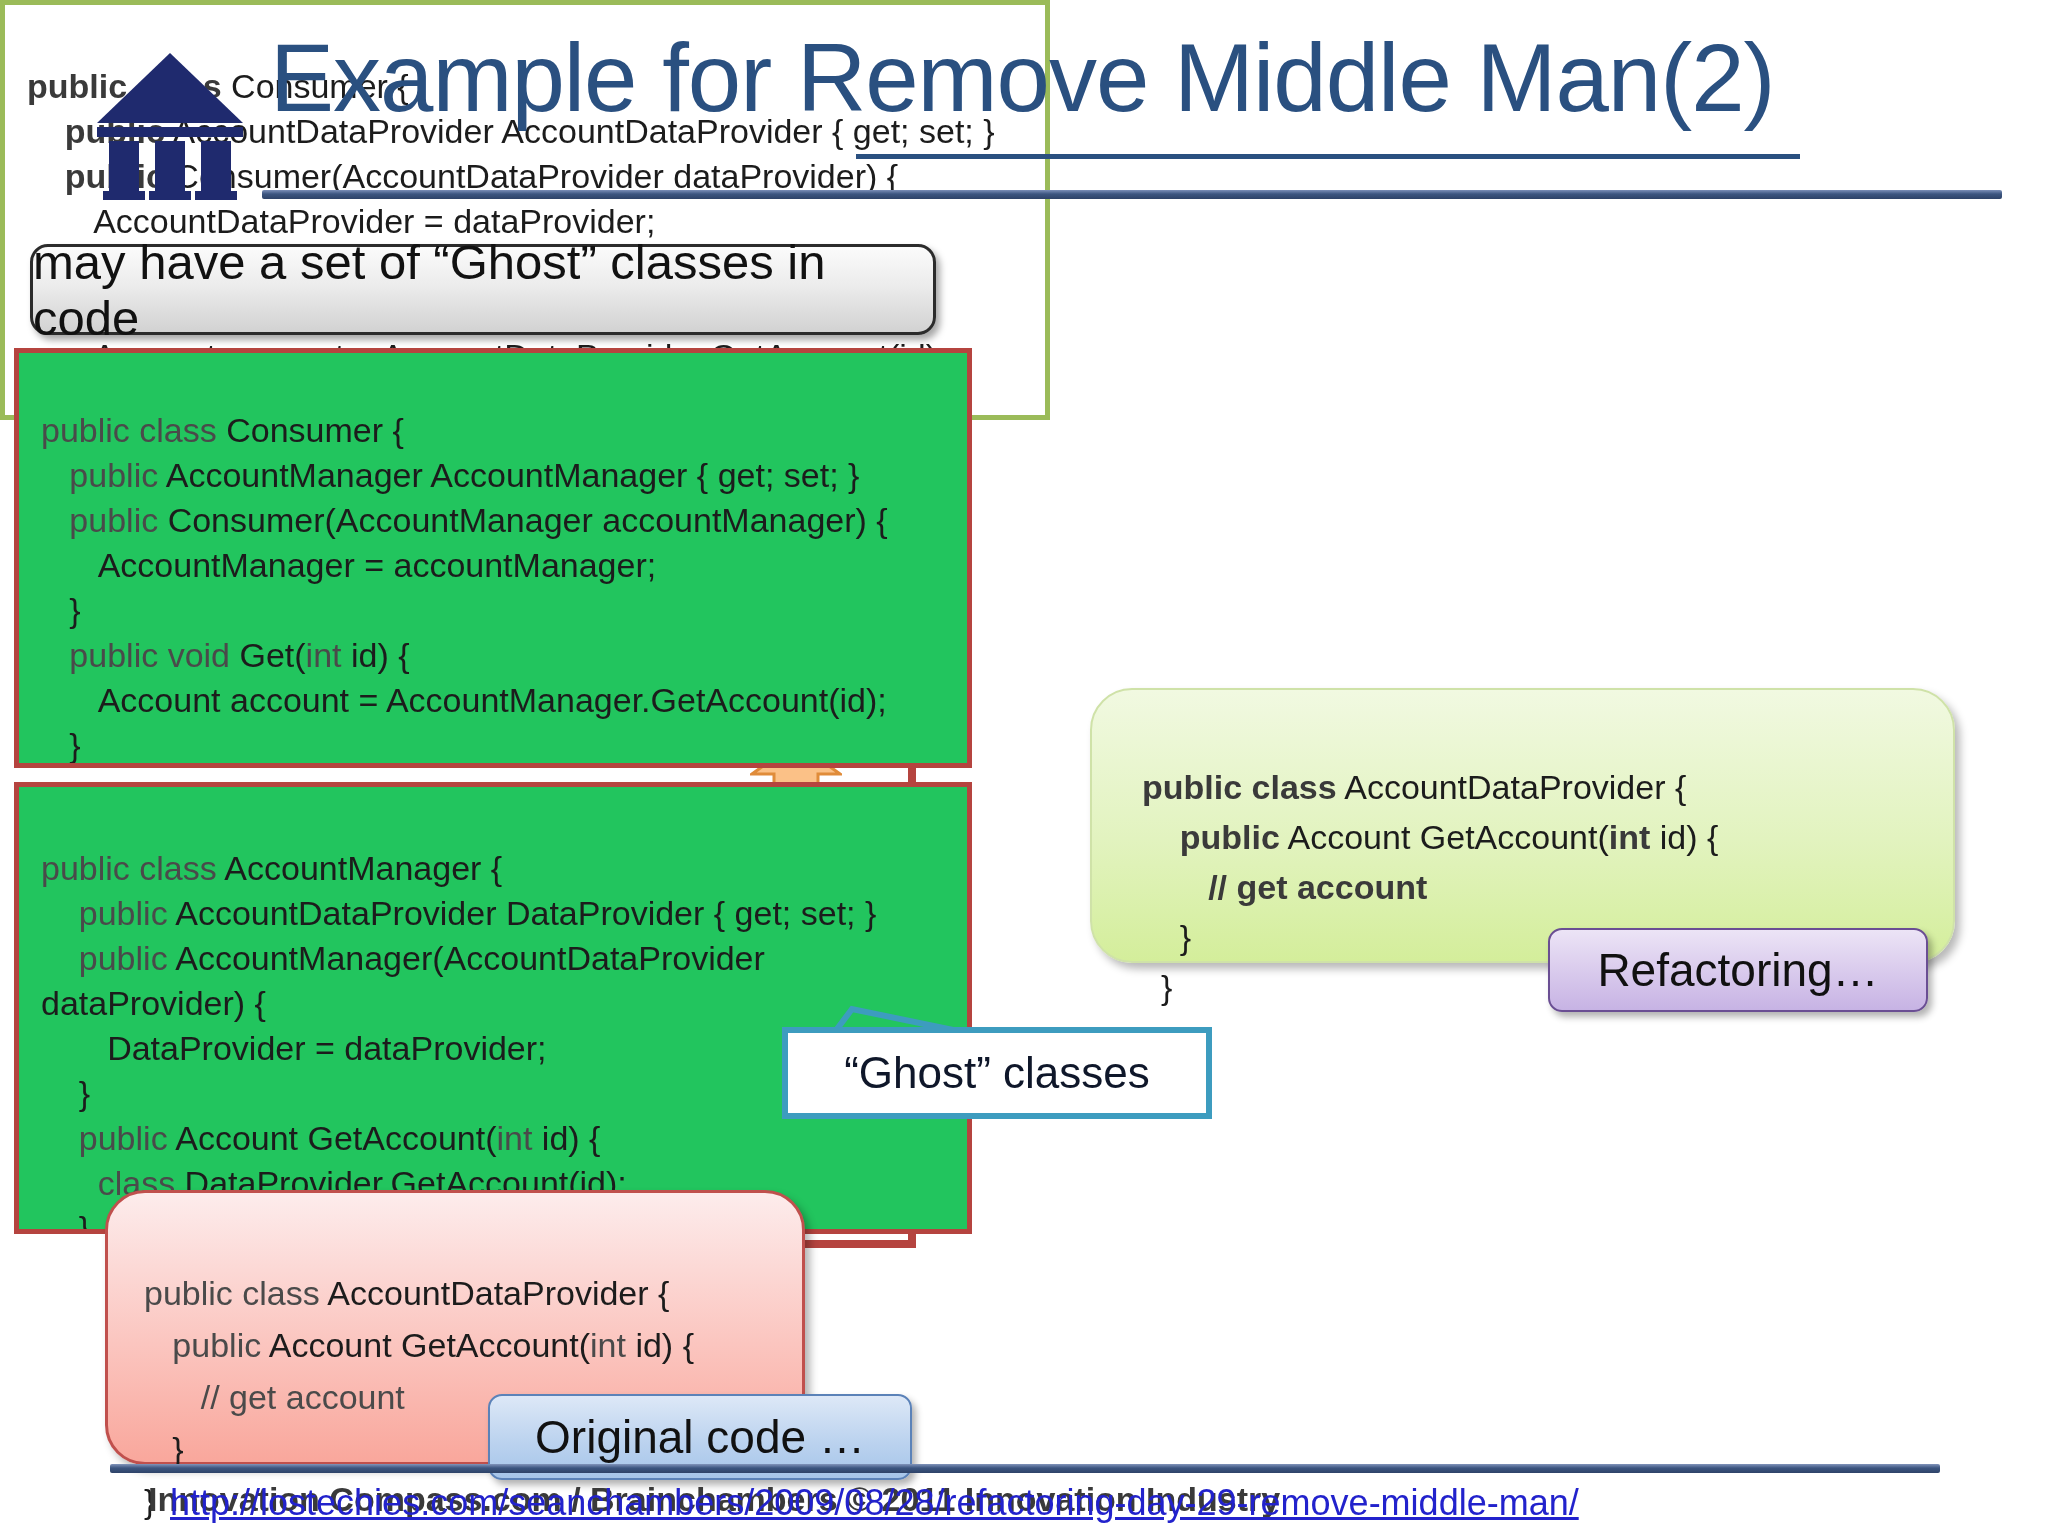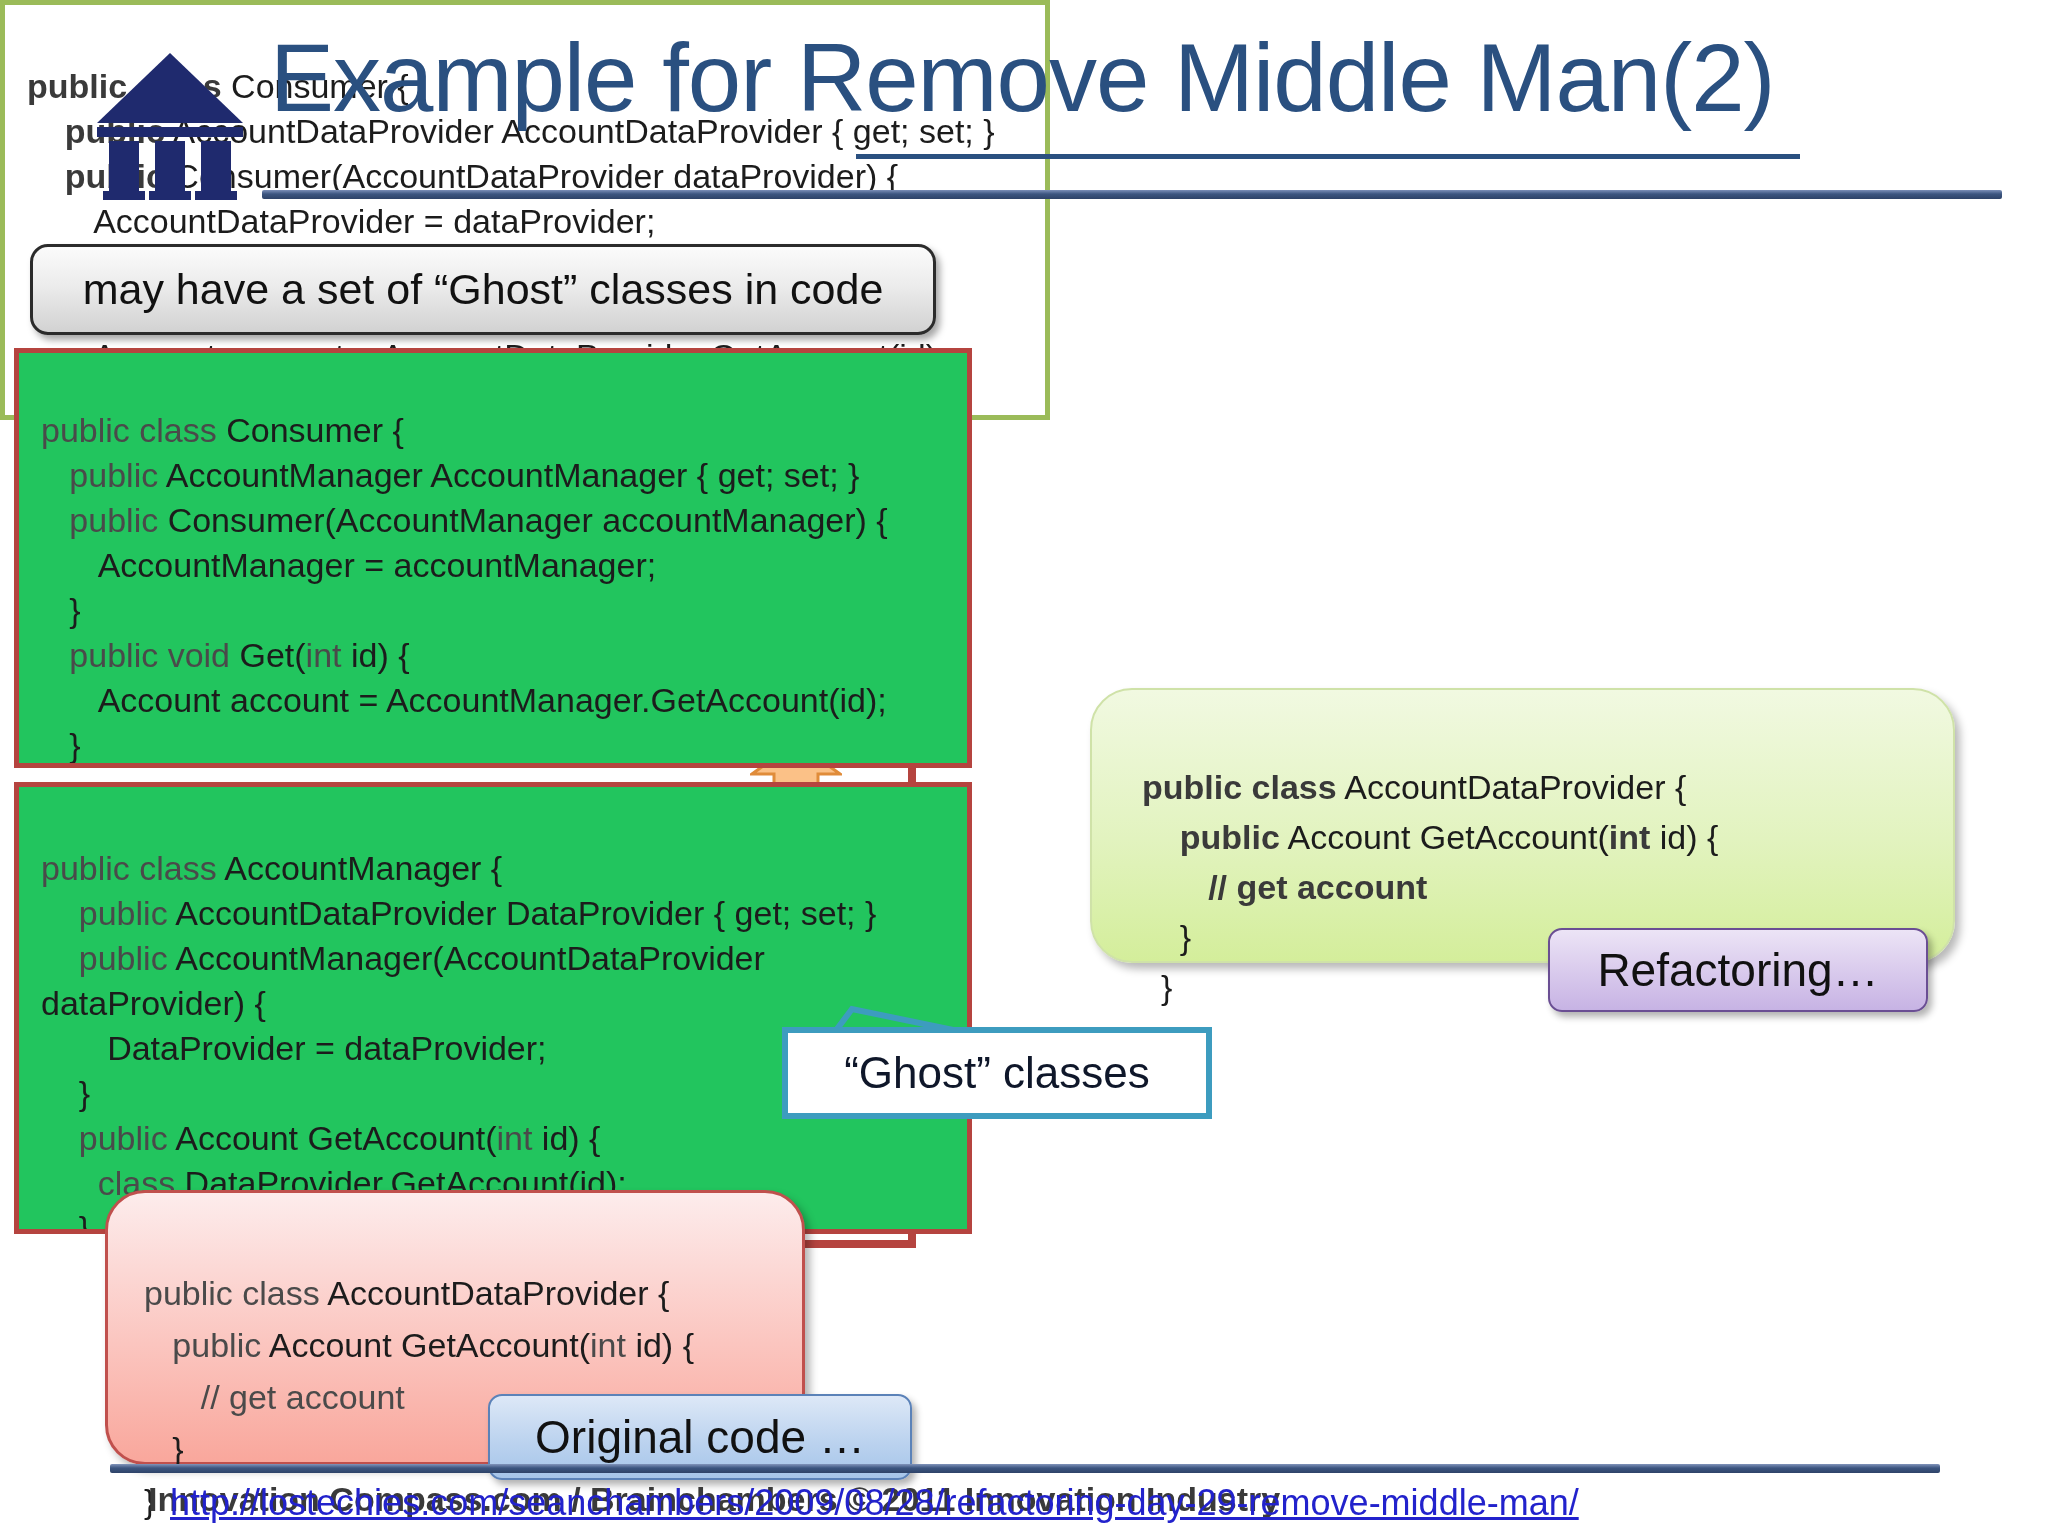--- a/index.html
+++ b/index.html
@@ -54,21 +54,21 @@
   
   .grey-callout {
     position: absolute;
     background: linear-gradient(to bottom, #fbfbfb 0%, #ececec 45%, #d2d2d2 100%);
     border: 3px solid #2b2b2b;
     border-radius: 18px;
     box-shadow: 4px 5px 7px rgba(0,0,0,0.35);
     display: flex;
     align-items: center;
     justify-content: center;
-    font-size: 43px;
+    font-size: 49px;
     color: #111;
   }
   #ghost-note {
     left: 30px; top: 244px;
     width: 900px; height: 85px;
   }
 
   
   .code-box {
     position: absolute;

